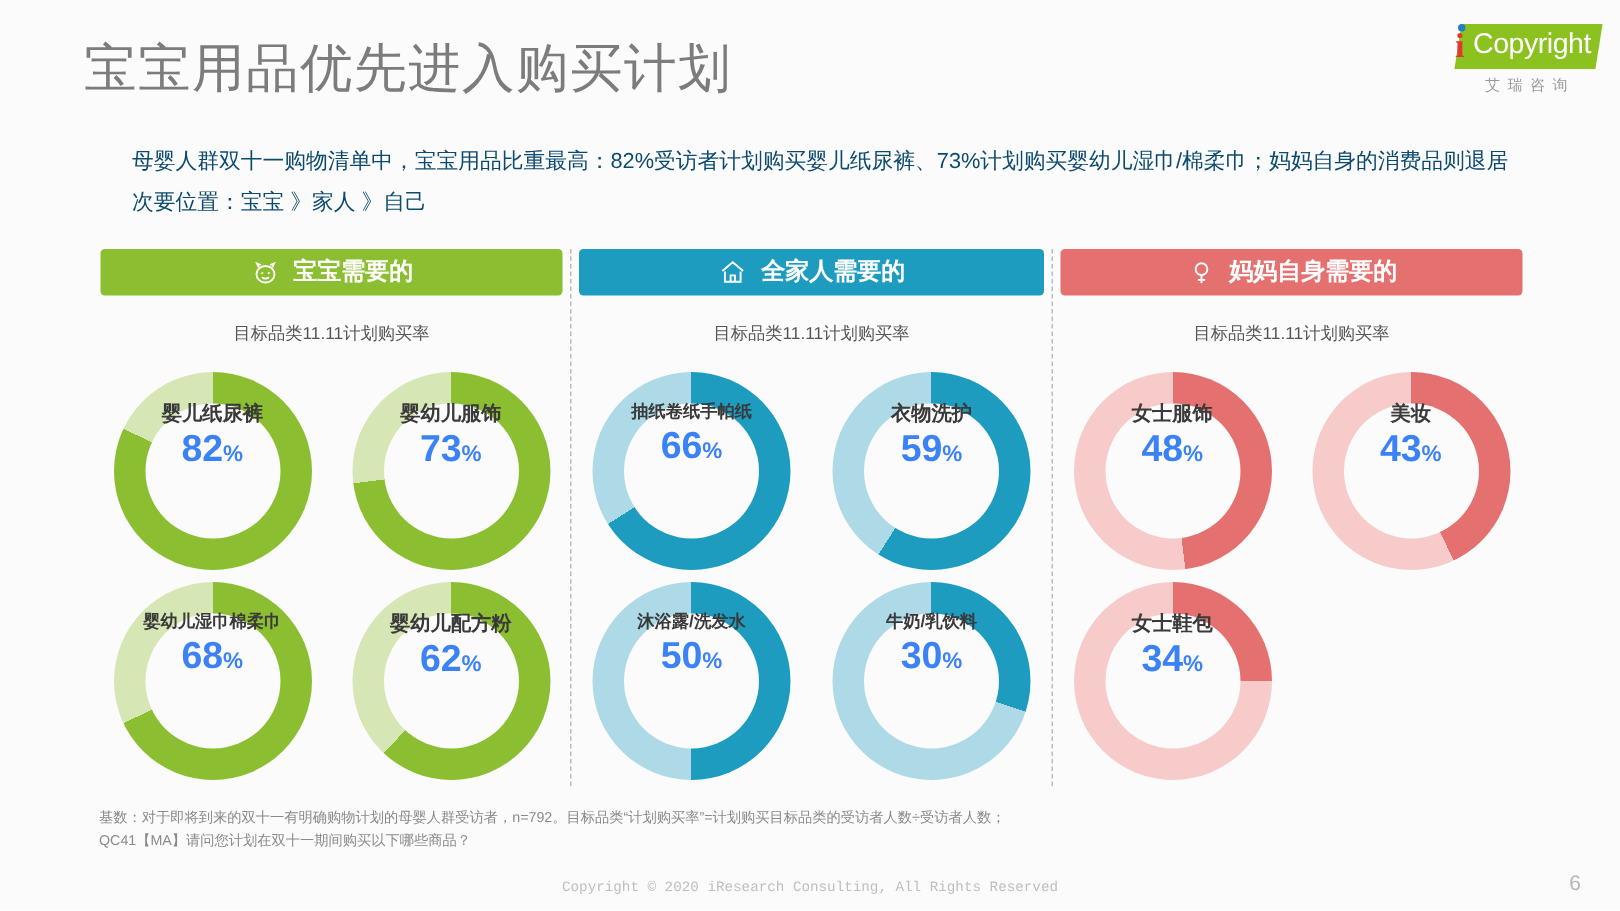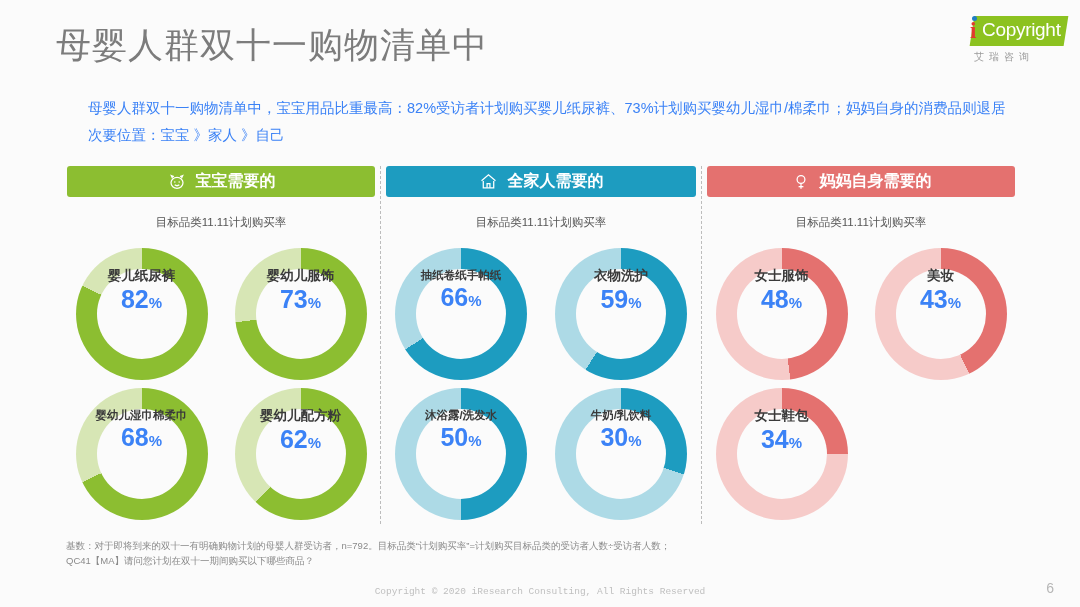--- a/index.html
+++ b/index.html
@@ -72,21 +72,21 @@
     color: #ffffff;
     letter-spacing: -0.3px;
     z-index: 3;
     font-family: "Liberation Sans", sans-serif;
   }
   .logo-cn {
     position: absolute;
     left: 12px;
     top: 36px;
     width: 92px;
-    text-align: left;
+    text-align: center;
     font-size: 10px;
     letter-spacing: 5px;
     color: #9a9a9a;
   }
 
   
   .title {
     position: absolute;
     left: 56px;
     top: 22px;
@@ -97,21 +97,21 @@
   }
 
   
   .subtitle {
     position: absolute;
     left: 88px;
     top: 95px;
     width: 930px;
     font-size: 14.5px;
     line-height: 27px;
-    color: #3b82f6;
+    color: #0c4a6e;
   }
 
   
   .panels {
     position: absolute;
     left: 62px;
     top: 166px;
     width: 958px;
     height: 358px;
     display: flex;
@@ -242,21 +242,21 @@
   <div class="logo">
     <div class="logo-mark">
       <div class="logo-para"></div>
       <div class="logo-dot"></div>
       <div class="logo-i">i</div>
       <div class="logo-word">Copyright</div>
     </div>
     <div class="logo-cn">艾瑞咨询</div>
   </div>
 
-  <div class="title">母婴人群双十一购物清单中</div>
+  <div class="title">宝宝用品优先进入购买计划</div>
 
   <div class="subtitle">母婴人群双十一购物清单中，宝宝用品比重最高：82%受访者计划购买婴儿纸尿裤、73%计划购买婴幼儿湿巾/棉柔巾；妈妈自身的消费品则退居次要位置：宝宝 》家人 》自己</div>
 
   <div class="panels">
 
     <div class="panel p0">
       <div class="panel-head" style="background:#8CBE31">
         <span class="hicon">
           <svg width="20" height="20" viewBox="0 0 24 24" fill="none" stroke="#ffffff" stroke-width="1.5">
             <ellipse cx="12" cy="13" rx="7.2" ry="6.6"></ellipse>

